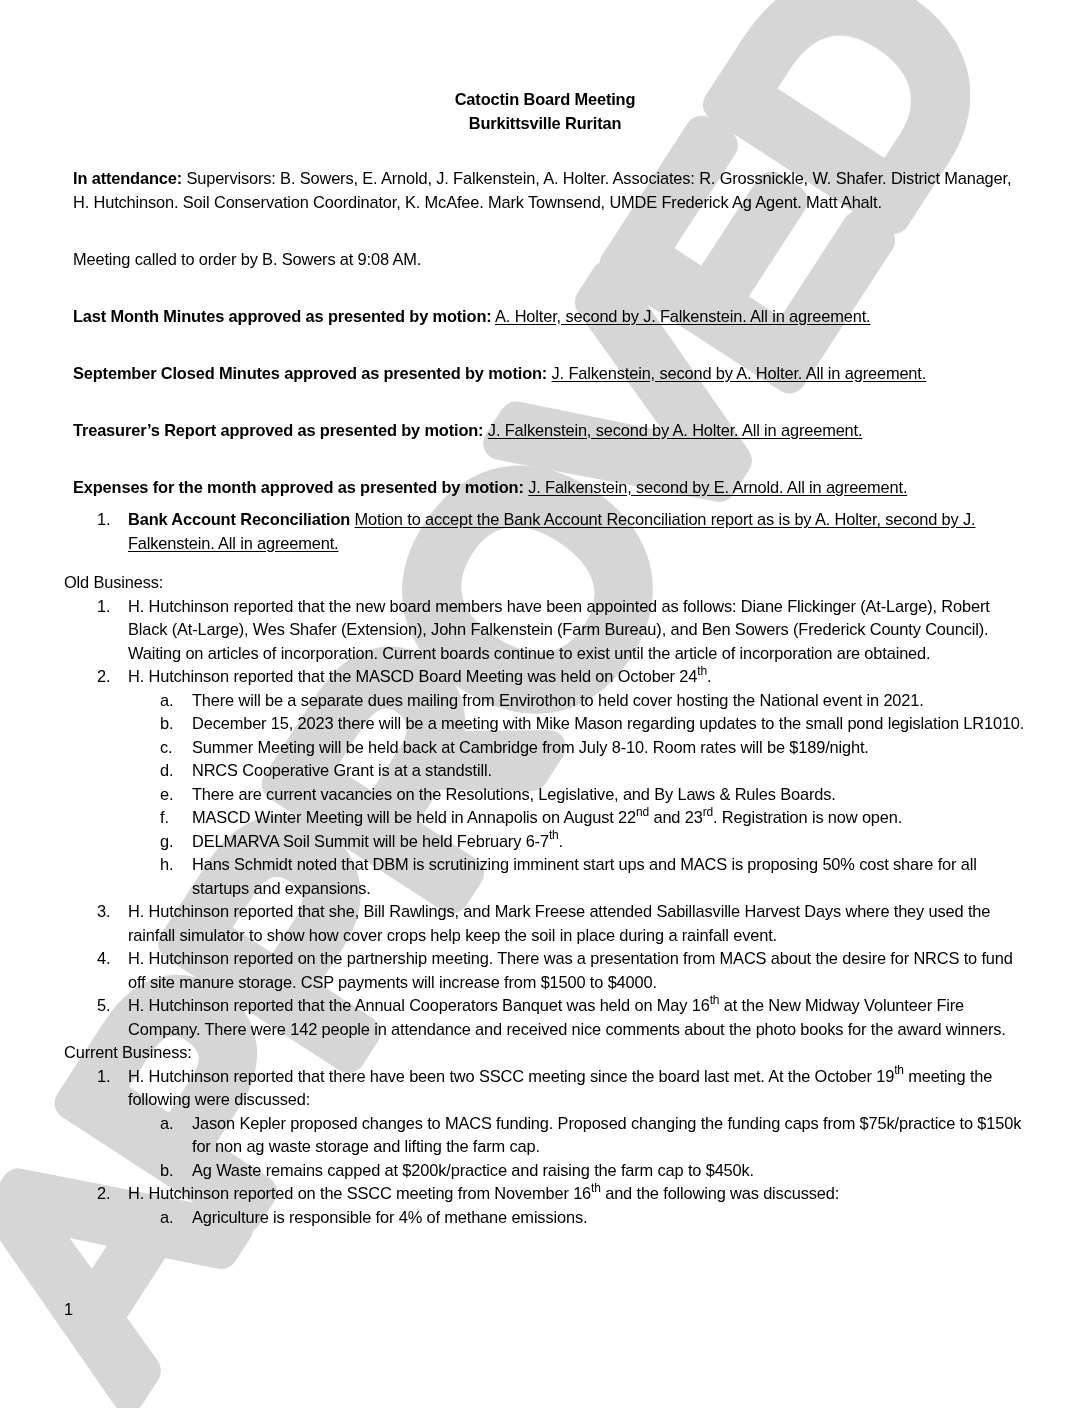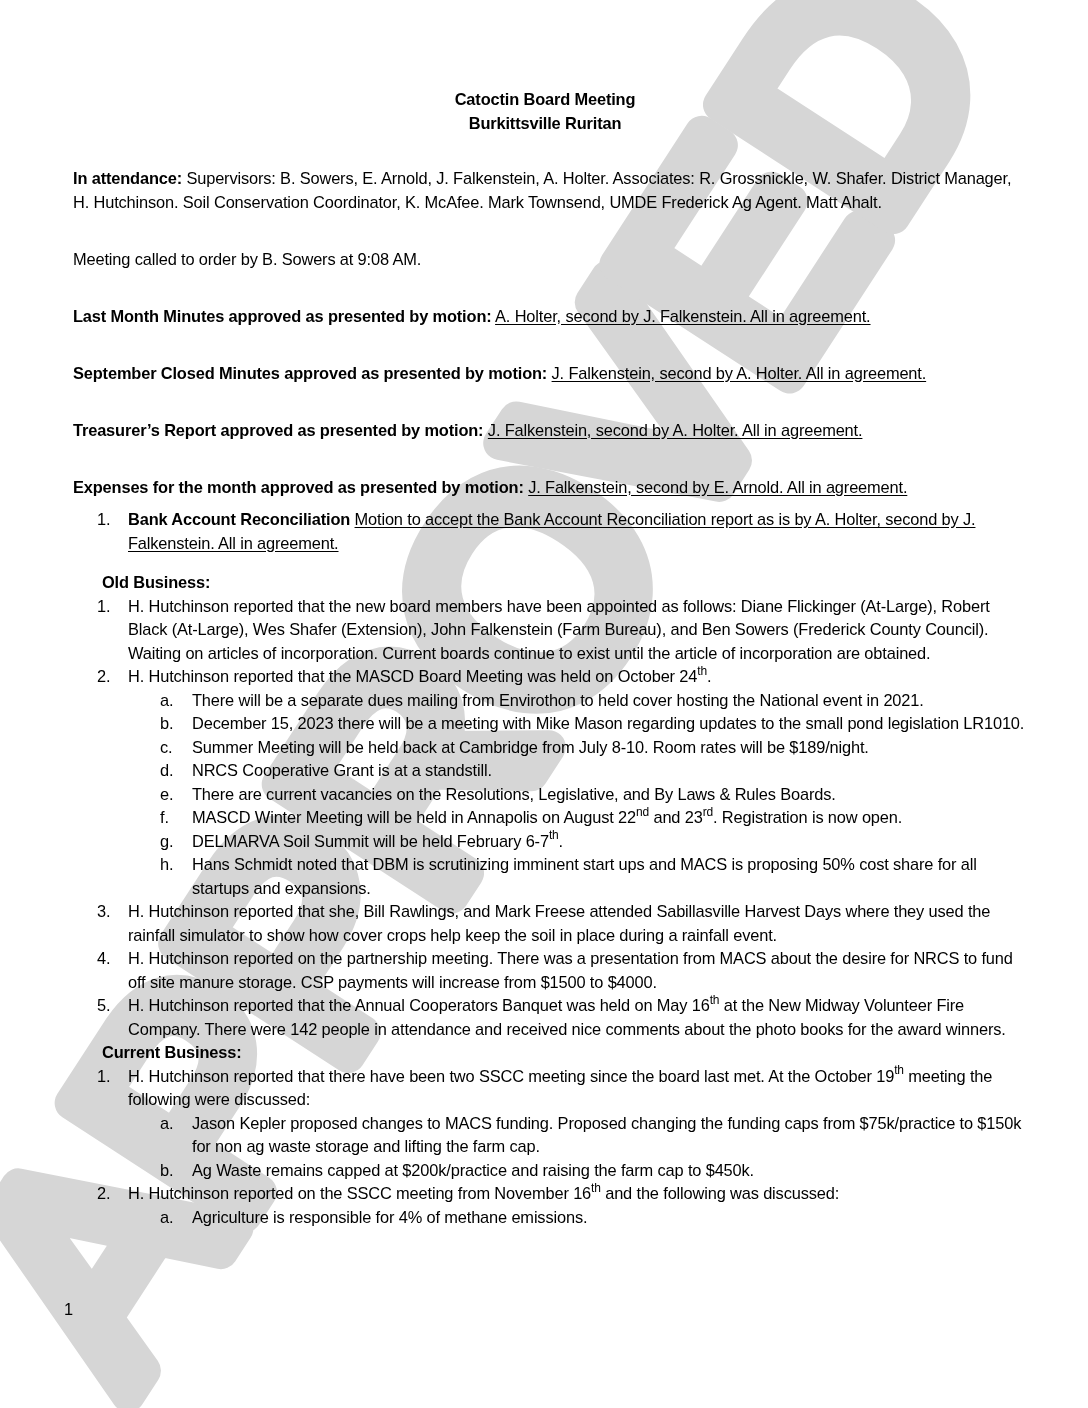--- a/index.html
+++ b/index.html
@@ -15,21 +15,21 @@
   b { font-weight: bold; }
   u { text-decoration: underline; text-underline-offset: 2px; }
   ol.num { list-style: none; margin: 0; padding: 0; }
   ol.num > li { position: relative; padding-left: 64px; }
   ol.num > li > .marker { position: absolute; left: 33px; top: 0; }
   ol.alpha { list-style: none; margin: 0; padding: 0; }
   ol.alpha > li { position: relative; padding-left: 64px; }
   ol.alpha > li > .marker { position: absolute; left: 32px; top: 0; }
   sup { font-size: 12px; line-height: 0; position: relative; top: -1px; vertical-align: super; }
   .pagenum { position: absolute; left: 64px; top: 1300px; font-size: 16.4px; z-index: 1; }
-  .section-head { font-weight: bold; margin-left: 38px; }
+  .section-head { font-weight: normal; }
 </style>
 </head>
 <body>
 
 <div class="page">
 
   <svg class="watermark" viewBox="0 0 1088 1408">
     <text x="0" y="0" transform="translate(560,730) rotate(-57)" text-anchor="middle" font-family="Liberation Sans, sans-serif" font-size="300" font-weight="normal" fill="none" stroke="#d6d6d6" stroke-width="34" stroke-linejoin="round" stroke-linecap="round" letter-spacing="-10">APPROVED</text>
   </svg>
 

